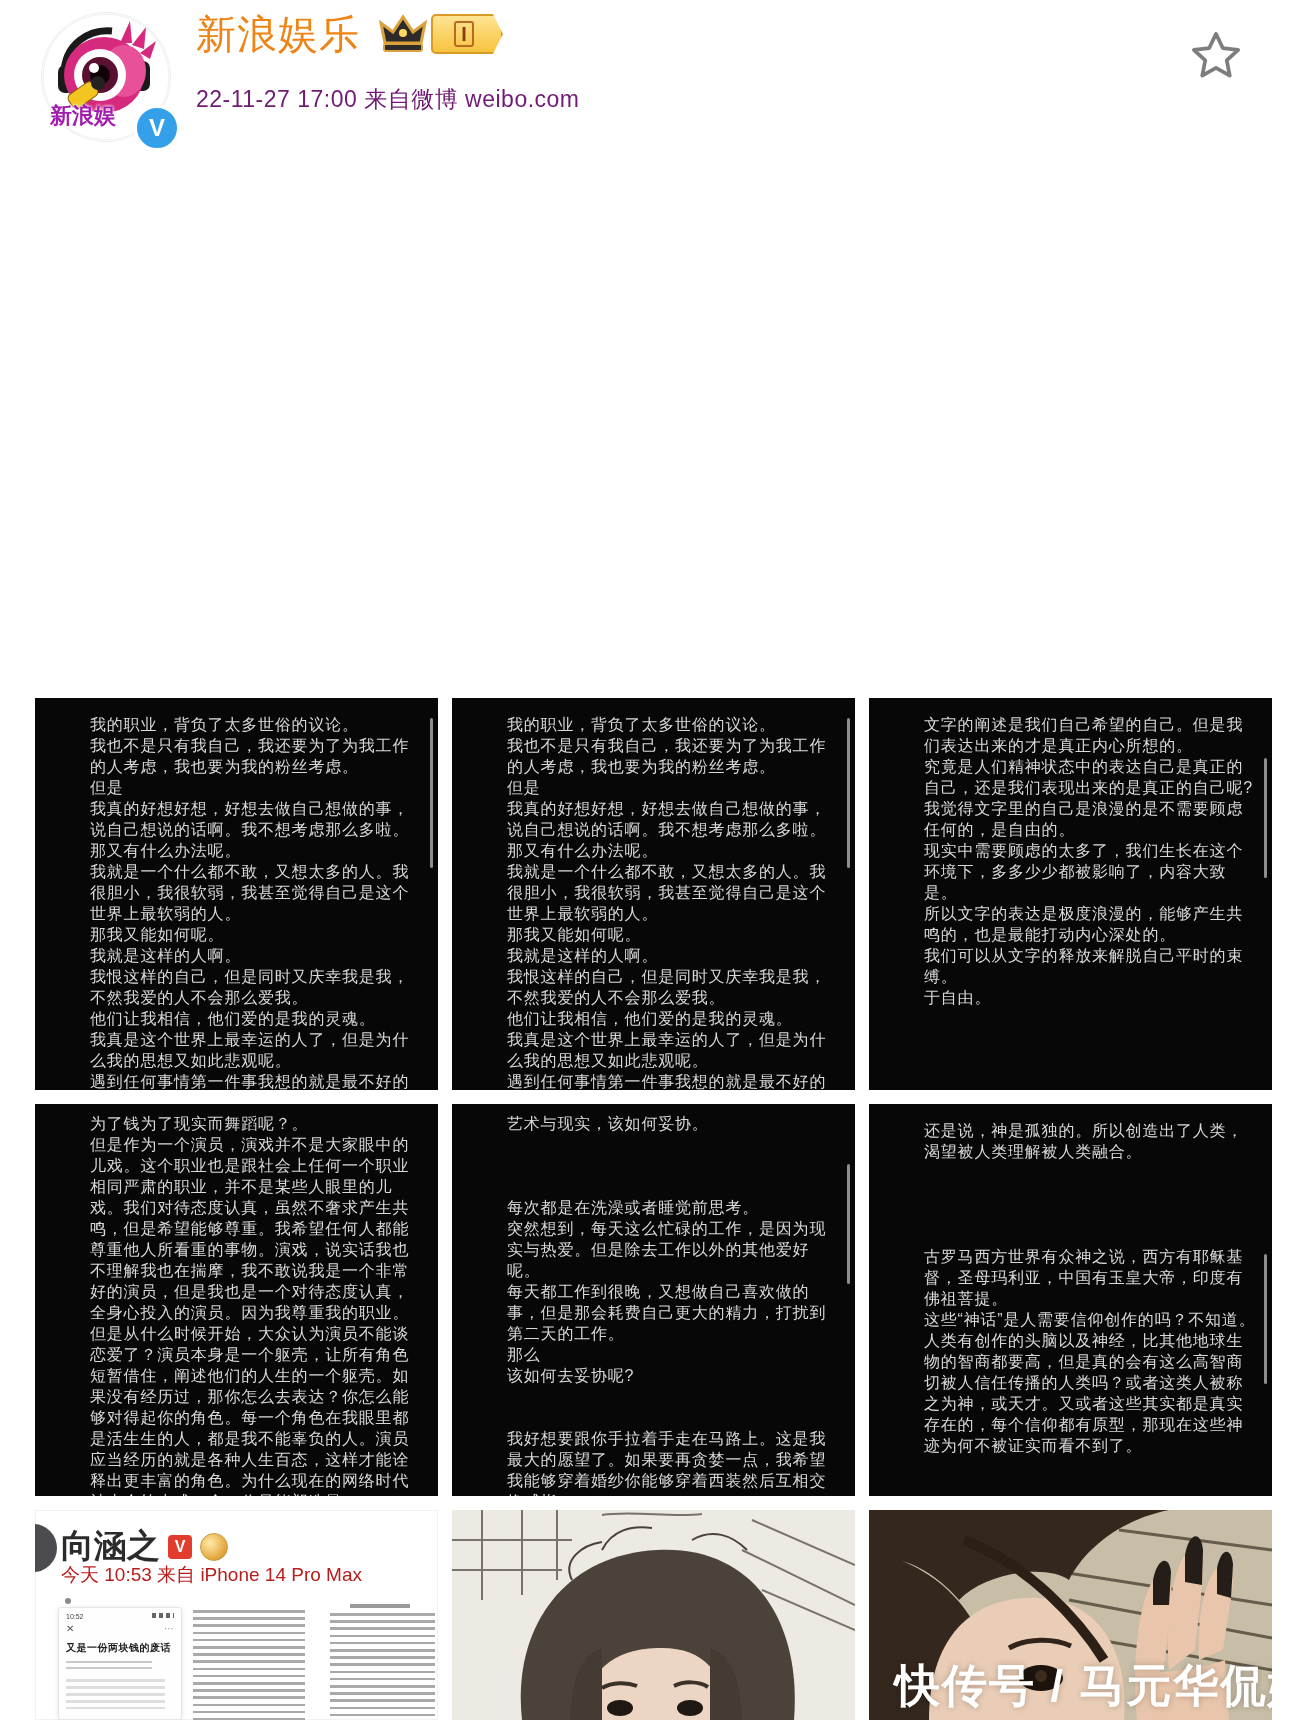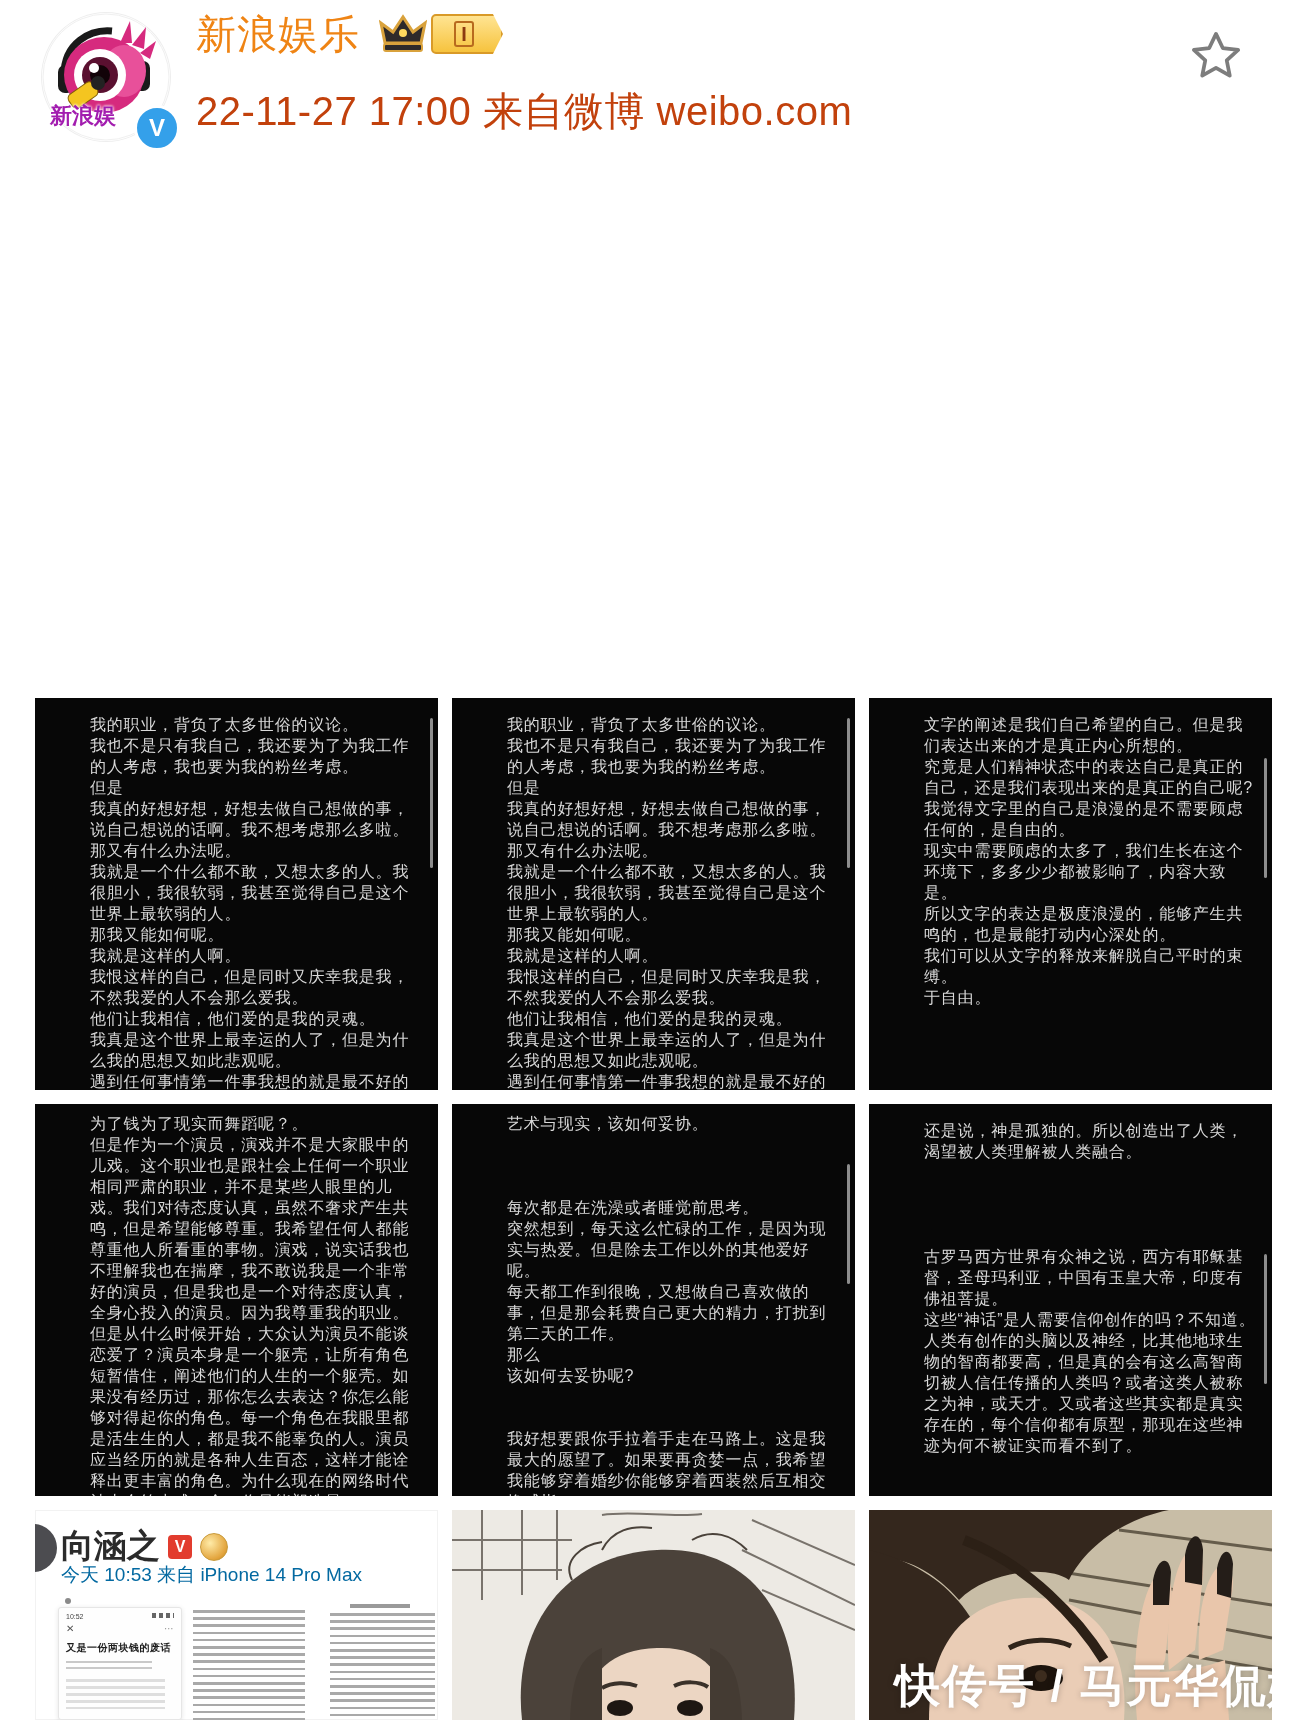--- a/index.html
+++ b/index.html
@@ -12,21 +12,21 @@
   .vbadge{position:absolute;left:92px;top:92px;width:40px;height:40px;border-radius:50%;
           background:#34a0ea;border:3px solid #fff;color:#fff;font-weight:bold;font-size:24px;
           display:flex;align-items:center;justify-content:center;}
   .uname-row{position:absolute;left:196px;top:8px;height:52px;display:flex;align-items:center;gap:19px;}
   .uname{font-size:40px;color:#ef8414;letter-spacing:1px;}
   .crownwrap{display:flex;align-items:center;gap:4px;}
   .ribbon{position:relative;height:36px;min-width:46px;background:linear-gradient(#ffe492,#f6c33e);
           border:2px solid #d99a28;border-radius:5px;display:flex;align-items:center;justify-content:center;
           clip-path:polygon(0 0,86% 0,100% 50%,86% 100%,0 100%);padding:0 14px 0 8px;}
   .ribbon b{font-size:20px;color:#8c3a10;border:2px solid #b86a1e;padding:0 5px;border-radius:3px;line-height:22px;}
-  .tstamp{position:absolute;left:196px;top:84px;font-size:40px;color:#c2410c;letter-spacing:0.5px;}
+  .tstamp{position:absolute;left:196px;top:84px;font-size:23px;color:#701a75;letter-spacing:0.5px;}
   .star{position:absolute;left:1188px;top:28px;width:56px;height:56px;}
   
   .content{position:absolute;left:38px;top:168px;width:1216px;font-size:45px;line-height:62px;
            letter-spacing:2.5px;color:#1f1f1f;word-break:break-all;}
   .hashtags{display:block;color:#6b84a5;}
   
   .t{position:absolute;width:403px;overflow:hidden;background:#070707;}
   .r1{top:698px;height:392px;}
   .r2{top:1104px;height:392px;}
   .r3{top:1510px;height:210px;}
@@ -38,21 +38,21 @@
   .sb1{top:20px;height:150px;} .sb2{top:60px;height:120px;} .sb3{top:150px;height:130px;}
   
   .t.white{background:#fff;box-shadow:inset 0 0 0 1px #f2f2f2;}
   .mini-avatar{position:absolute;left:-26px;top:14px;width:48px;height:48px;border-radius:50%;background:#4c4c50;}
   .iname-row{position:absolute;left:26px;top:14px;display:flex;align-items:center;gap:8px;}
   .iname{font-size:33px;font-weight:bold;color:#2b2b2b;}
   .redv{width:24px;height:24px;background:#e23c2e;border-radius:4px;color:#fff;font-weight:bold;font-size:16px;
         display:flex;align-items:center;justify-content:center;}
   .medal{width:26px;height:26px;border-radius:50%;background:radial-gradient(circle at 35% 35%,#ffeBA8,#e2a33b 70%,#b37b20);
          border:1px solid #c89a3a;}
-  .itime{position:absolute;left:26px;top:52px;font-size:19px;color:#0369a1;}
+  .itime{position:absolute;left:26px;top:52px;font-size:19px;color:#b91c1c;}
   .idot{position:absolute;left:30px;top:88px;width:6px;height:6px;border-radius:50%;background:#8a8a8a;}
   .mini-card{position:absolute;left:23px;top:97px;width:124px;height:113px;background:#fefefe;
              border:1px solid #e6e6e6;box-shadow:0 1px 5px rgba(0,0,0,.10);border-radius:3px;padding:5px 7px;box-sizing:border-box;}
   .mc-status{display:flex;justify-content:space-between;font-size:7px;color:#444;}
   .mc-ic{display:inline-block;width:22px;height:5px;background:repeating-linear-gradient(90deg,#666 0 4px,transparent 4px 7px);}
   .mc-x{font-size:10px;color:#555;margin-top:3px;display:flex;justify-content:space-between;}
   .mc-title{font-size:10px;font-weight:bold;color:#1d1d1d;margin-top:7px;letter-spacing:0.5px;}
   .mc-meta{margin-top:6px;height:10px;width:80%;background:repeating-linear-gradient(180deg,#c9c9c9 0 2.5px,transparent 2.5px 6px);}
   .mc-body{margin-top:8px;height:30px;width:92%;background:repeating-linear-gradient(180deg,#dedede 0 2.5px,transparent 2.5px 7px);}
   .tcol{position:absolute;background:repeating-linear-gradient(180deg,#a9a9a9 0 2.6px,transparent 2.6px 7.2px);}

